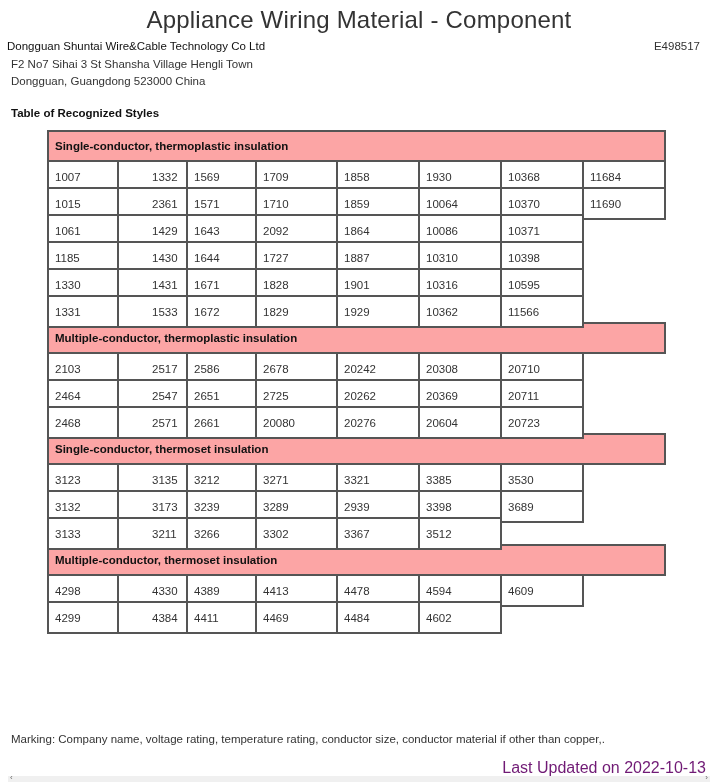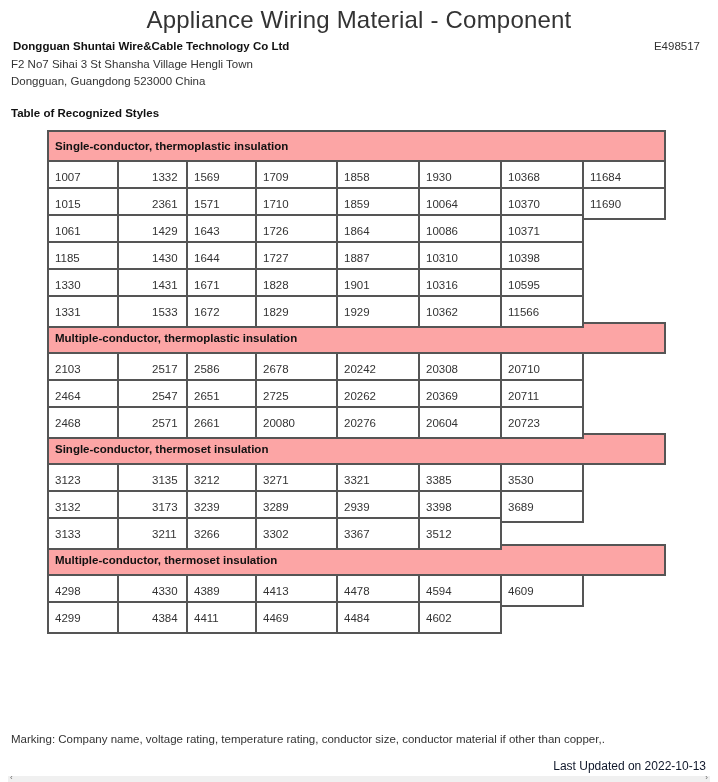--- a/index.html
+++ b/index.html
@@ -6,21 +6,21 @@
   body {
     width: 718px; height: 782px; overflow: hidden; position: relative;
     background: #ffffff; color: #222;
     font-family: "Liberation Sans", "DejaVu Sans", sans-serif;
   }
   .title {
     position: absolute; left: 0; top: 6px; width: 718px; text-align: center;
     font-size: 24px; font-weight: 300; color: #333; letter-spacing: 0.2px;
   }
   .company {
-    position: absolute; left: 13px; top: 40px; font-size: 11.5px; font-weight: bold; color: #111;
+    position: absolute; left: 7px; top: 40px; font-size: 11.5px; font-weight: normal; color: #111;
   }
   .file-no {
     position: absolute; right: 18px; top: 40px; font-size: 11.5px; color: #333;
   }
   .addr {
     position: absolute; left: 11px; font-size: 11.5px; color: #333;
   }
   .addr1 { top: 58px; }
   .addr2 { top: 75px; }
   .table-title {
@@ -39,21 +39,21 @@
     margin-left: -2px; font-size: 11.5px; color: #333;
     padding: 9px 0 0 6px; background: #fff;
   }
   .cell:first-child { margin-left: 0; }
   .w0 { width: 72px; } .w1 { width: 71px; padding-left: 33px; } .w2 { width: 71px; } .w3 { width: 83px; }
   .w4 { width: 84px; } .w5 { width: 84px; } .w6 { width: 84px; } .w7 { width: 84px; }
   .marking {
     position: absolute; left: 11px; top: 733px; font-size: 11.5px; color: #333;
   }
   .updated {
-    position: absolute; right: 12px; top: 759px; font-size: 12px; color: #0f172a;
+    position: absolute; right: 12px; top: 759px; font-size: 16px; color: #701a75;
   }
   .hscroll {
     position: absolute; left: 8px; right: 8px; top: 776px; height: 8px; background: #f0f0f0;
   }
   .hscroll .arrow { position: absolute; top: -3px; font-size: 8px; color: #666; }
   .hscroll .left { left: 2px; } .hscroll .right { right: 2px; }
 </style>
 </head>
 <body>
 
@@ -83,21 +83,21 @@
       <div class="cell w3">1710</div>
       <div class="cell w4">1859</div>
       <div class="cell w5">10064</div>
       <div class="cell w6">10370</div>
       <div class="cell w7">11690</div>
     </div>
     <div class="row">
       <div class="cell w0">1061</div>
       <div class="cell w1">1429</div>
       <div class="cell w2">1643</div>
-      <div class="cell w3">1726</div>
+      <div class="cell w3">2092</div>
       <div class="cell w4">1864</div>
       <div class="cell w5">10086</div>
       <div class="cell w6">10371</div>
     </div>
     <div class="row">
       <div class="cell w0">1185</div>
       <div class="cell w1">1430</div>
       <div class="cell w2">1644</div>
       <div class="cell w3">1727</div>
       <div class="cell w4">1887</div>

